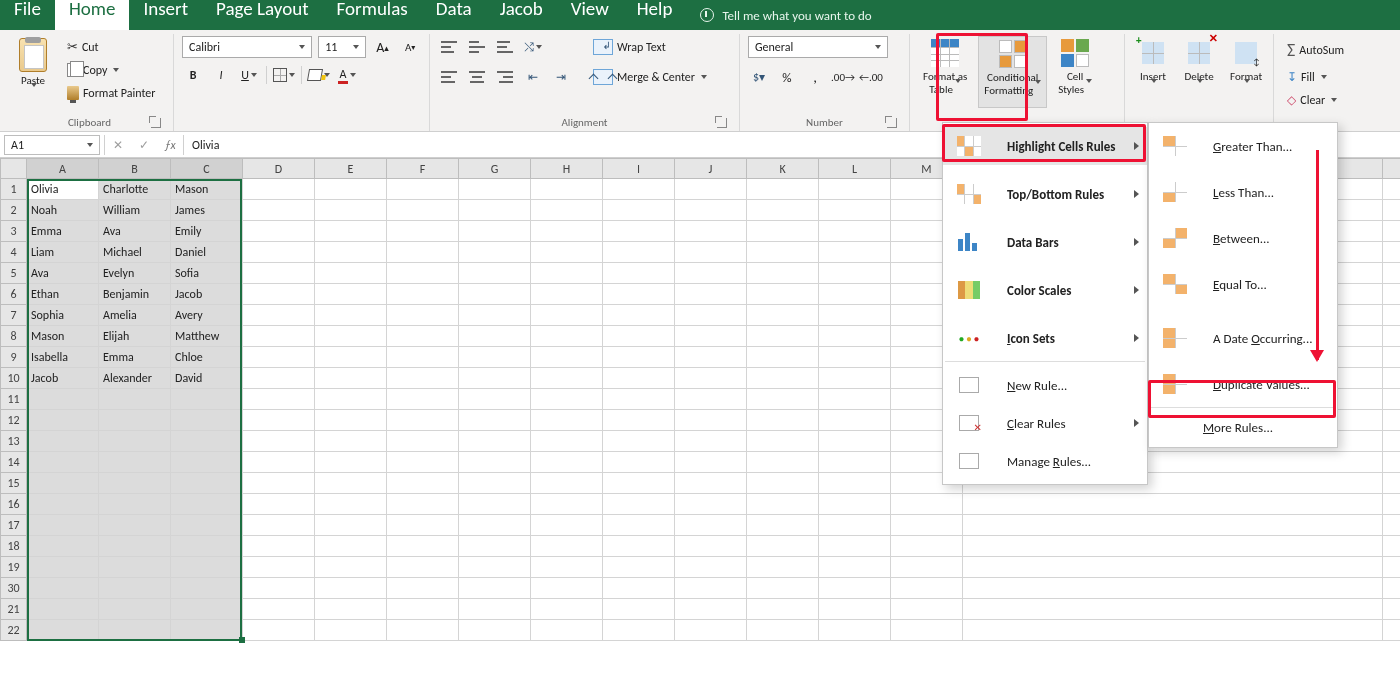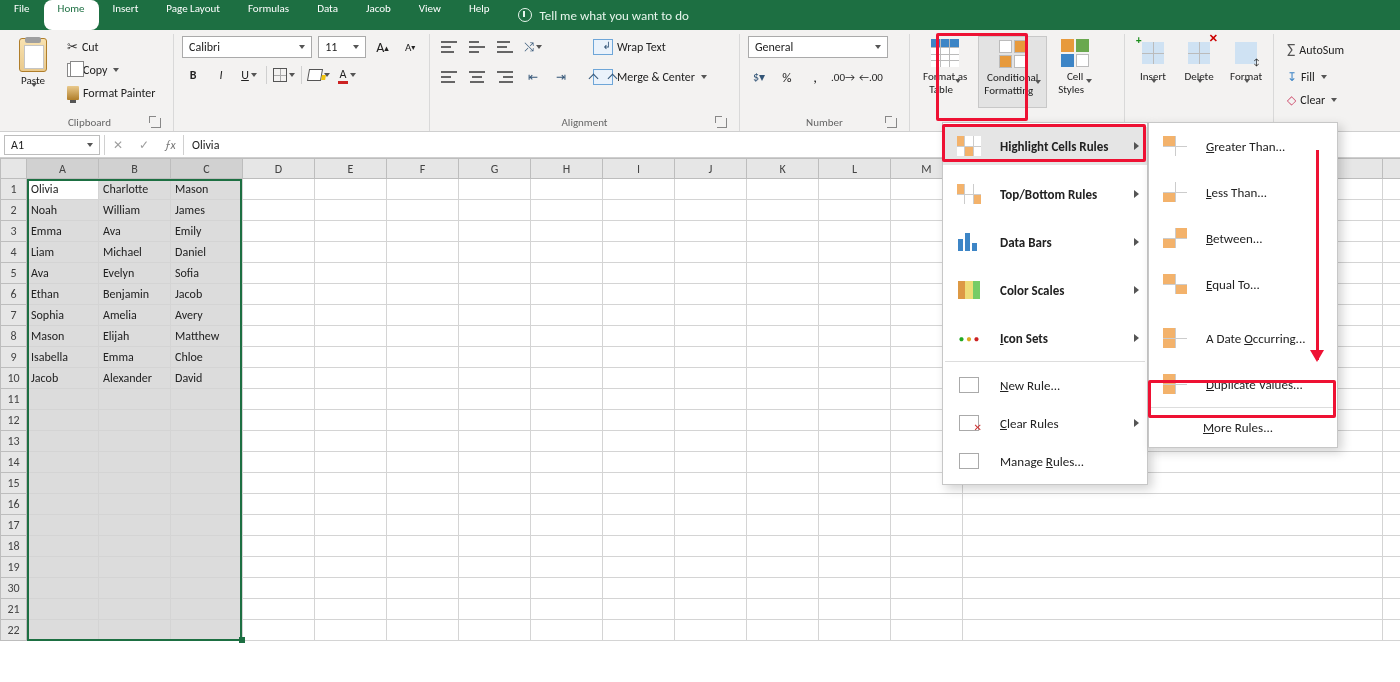--- a/index.html
+++ b/index.html
@@ -18,25 +18,24 @@
   
   .tabs {
     display: flex;
     align-items: stretch;
     background: #1d6f42;
     color: #fff;
     height: 30px;
   }
   .tab {
     padding: 6px 14px 20px 14px;
-    font-size: 11px;
+    font-size: 19px;
     cursor: pointer;
     display: flex;
     align-items: center;
-    border-radius: 8px;
   }
   .tab.active {
     background: #fff;
     color: #1d6f42;
   }
   .tellme {
     display: flex;
     align-items: center;
     gap: 8px;
     margin-left: 14px;
@@ -164,21 +163,21 @@
   .menu{
     position:absolute;
     background:#fff;
     border:1px solid #c7c7c7;
     box-shadow:4px 4px 10px rgba(0,0,0,.18);
     padding:4px 0;
     z-index:30;
     font-size:13px;
   }
   .mitem{
-    display:flex;align-items:center;gap:17px;
+    display:flex;align-items:center;gap:24px;
     padding:8px 22px 8px 12px;
     cursor:pointer;
     position:relative;
   }
   .mitem.hover{background:#e5e5e5;}
   .mitem .arrow{
     position:absolute;right:8px;top:50%;transform:translateY(-50%);
     border-top:4px solid transparent;border-bottom:4px solid transparent;border-left:5px solid #555;
   }
   .msep{height:1px;background:#ddd;margin:4px 2px;}

